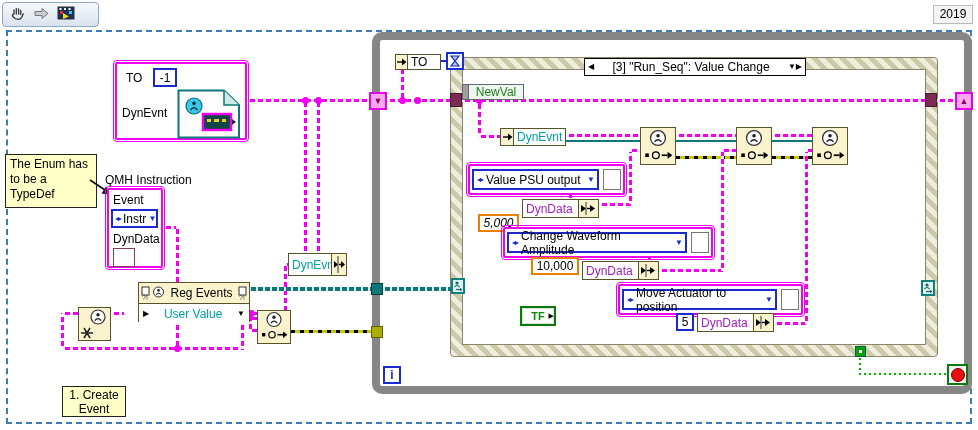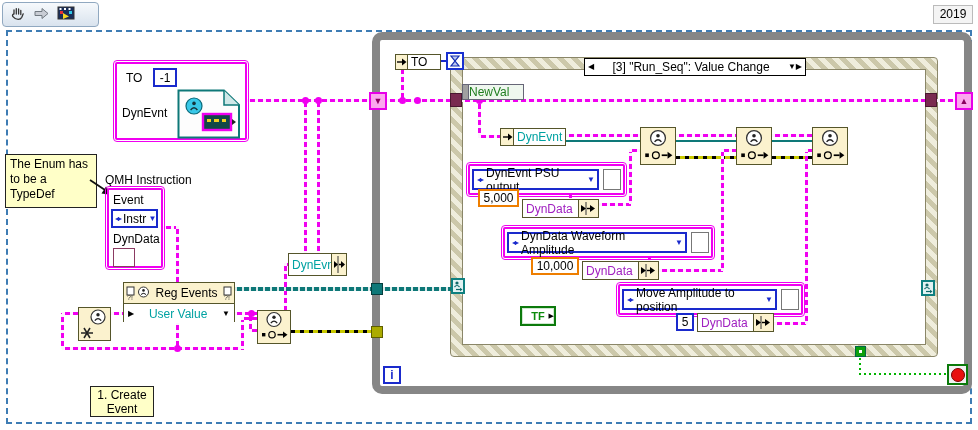--- a/index.html
+++ b/index.html
@@ -174,21 +174,21 @@
       <circle cx="19" cy="6.8" r="1.7" fill="#222"></circle>
       <path d="M15.8 12.6 Q19 8.6 22.2 12.6" fill="none" stroke="#222" stroke-width="1.3"></path>
       <g stroke="#222" stroke-width="1.5">
           <line x1="2" y1="25" x2="14" y2="25"></line>
           <line x1="5" y1="20" x2="11" y2="30"></line>
           <line x1="11" y1="20" x2="5" y2="30"></line>
         </g>
     </svg>
   </div>
 
-  <div class="lvnode" style="left:123px;top:282px;width:112px;height:40px;">
+  <div class="lvnode" style="left:138px;top:282px;width:112px;height:40px;">
     <div style="position:absolute;left:0;top:0;width:100%;height:20px;display:flex;align-items:center;padding:0 2px;box-sizing:border-box;gap:2px;">
       <svg width="9" height="15" viewBox="0 0 9 15">
           <rect x="1" y="1" width="7" height="8" fill="#fff" stroke="#333"></rect>
           <text x="1" y="14" font-size="7" fill="#333">?!</text>
         </svg>
       <svg width="13" height="14" viewBox="0 0 13 14">
           <circle cx="6.5" cy="6" r="5" fill="#fff" stroke="#333"></circle>
           <circle cx="6.5" cy="4.4" r="1.3" fill="#222"></circle>
           <path d="M4.2 8.6 Q6.5 5.8 8.8 8.6" fill="none" stroke="#222" stroke-width="1.1"></path>
         </svg>
@@ -222,21 +222,21 @@
     </div>
   <div class="cell ycell" style="left:331px;top:253px;width:16px;height:23px;padding:0;">
     <svg width="13" height="19" viewBox="0 0 13 19">
         <line x1="5" y1="1" x2="5" y2="18" stroke="#333"></line>
         <polygon points="1,6 5,9.5 1,13" fill="#000"></polygon>
         <line x1="6" y1="9.5" x2="8" y2="9.5" stroke="#000" stroke-width="1.4"></line>
         <polygon points="8,6 12,9.5 8,13" fill="#000"></polygon>
       </svg>
   </div>
 
-  <div class="steplabel" style="left:62px;top:386px;width:64px;height:31px;margin-left:28px;">1. Create Event</div>
+  <div class="steplabel" style="left:62px;top:386px;width:64px;height:31px;">1. Create Event</div>
 
   <div class="wire wm h" style="left:387px;top:99px;width:64px;"></div>
   <div class="wire wm h" style="left:462px;top:99px;width:464px;"></div>
   <div class="wire wm h" style="left:937px;top:99px;width:19px;"></div>
   <div class="wire wm v" style="left:401px;top:70px;height:31px;"></div>
   <div class="dot" style="left:399px;top:97px;"></div>
   <div class="dot" style="left:414px;top:97px;"></div>
   <div class="wire wb" style="left:441px;top:60px;width:6px;height:2px;"></div>
   <div class="wire wm v" style="left:478px;top:102px;height:34px;"></div>
   <div class="dot" style="left:476px;top:97px;"></div>
@@ -261,21 +261,21 @@
       <span>TO</span>
     </div>
   <div class="abs" style="left:446px;top:52px;width:18px;height:18px;background:#fff;border:2px solid #1830D0;box-sizing:border-box;z-index:6;">
     <svg width="14" height="14" viewBox="0 0 14 14">
         <path d="M3 2 H11 L3 12 H11 Z" fill="#B8C4F0" stroke="#102AB0" stroke-width="1.2"></path>
       </svg>
   </div>
 
   <div class="abs" style="left:462px;top:84px;width:62px;height:16px;background:#EFF7EF;border:1px solid #667;box-sizing:border-box;z-index:5;display:flex;align-items:center;">
     <span style="width:5px;height:100%;background:#A0A0A0;border-right:1px solid #667;"></span>
-    <span style="flex:1;text-align:left;color:#1E7D1E;">NewVal</span>
+    <span style="flex:1;text-align:center;color:#1E7D1E;">NewVal</span>
   </div>
 
   <div class="cell ycell" style="left:500px;top:128px;width:14px;height:18px;padding:0;">
     <svg width="11" height="10" viewBox="0 0 11 10">
         <line x1="1" y1="5" x2="6" y2="5" stroke="#000" stroke-width="1.4"></line>
         <polygon points="6,1.5 10.5,5 6,8.5" fill="#000"></polygon>
       </svg>
   </div>
   <div class="cell" style="left:513px;top:128px;width:53px;height:18px;color:#00A2A2;">
       <span>DynEvnt</span>
@@ -320,48 +320,48 @@
         <rect x="4" y="23" width="3.4" height="3.4" fill="#000"></rect>
         <circle cx="14" cy="24.7" r="3.2" fill="none" stroke="#000" stroke-width="1.2"></circle>
         <line x1="19.5" y1="24.7" x2="25" y2="24.7" stroke="#000" stroke-width="1.6"></line>
         <polygon points="25,21.5 29.5,24.7 25,27.9" fill="#000"></polygon>
       </svg>
   </div>
 
   <div class="mcluster" style="left:468px;top:164px;width:157px;height:31px;display:flex;align-items:center;gap:4px;padding:2px;">
     <div class="enumbox" style="flex:1;">
       <span class="glyphb">◂▸</span>
-      <span style="flex:1;">DynEvnt PSU output</span>
+      <span style="flex:1;">Value PSU output</span>
       <span class="glyphb">▼</span>
     </div>
     <div style="width:18px;height:21px;background:#fff;border:1px solid #777;box-sizing:border-box;"></div>
   </div>
   <div class="wire wm v" style="left:569px;top:195px;height:6px;"></div>
-  <div class="numc" style="left:478px;top:189px;width:41px;height:18px;">
+  <div class="numc" style="left:478px;top:214px;width:41px;height:18px;font-style:italic;">
       <span>5,000</span>
     </div>
   <div class="cell" style="left:522px;top:199px;width:57px;height:19px;color:#A020C0;">
       <span>DynData</span>
     </div>
   <div class="cell ycell" style="left:578px;top:199px;width:21px;height:19px;padding:0;">
     <svg width="17" height="15" viewBox="0 0 17 15">
         <line x1="6" y1="1" x2="6" y2="14" stroke="#333"></line>
         <polygon points="1,4 6,7.5 1,11" fill="#000"></polygon>
         <line x1="7" y1="7.5" x2="10" y2="7.5" stroke="#000" stroke-width="1.4"></line>
         <polygon points="10,4 15,7.5 10,11" fill="#000"></polygon>
       </svg>
   </div>
   <div class="wire wm h" style="left:599px;top:203px;width:32px;"></div>
   <div class="wire wm v" style="left:629px;top:151px;height:53px;"></div>
   <div class="wire wm h" style="left:629px;top:149px;width:11px;"></div>
 
   <div class="mcluster" style="left:503px;top:227px;width:210px;height:31px;display:flex;align-items:center;gap:4px;padding:2px;">
     <div class="enumbox" style="flex:1;">
       <span class="glyphb">◂▸</span>
-      <span style="flex:1;">DynData Waveform Amplitude</span>
+      <span style="flex:1;">Change Waveform Amplitude</span>
       <span class="glyphb">▼</span>
     </div>
     <div style="width:18px;height:21px;background:#fff;border:1px solid #777;box-sizing:border-box;"></div>
   </div>
   <div class="wire wm v" style="left:648px;top:258px;height:5px;"></div>
   <div class="numc" style="left:531px;top:257px;width:48px;height:18px;">
       <span>10,000</span>
     </div>
   <div class="cell" style="left:582px;top:261px;width:57px;height:19px;color:#A020C0;">
       <span>DynData</span>
@@ -374,21 +374,21 @@
         <polygon points="10,4 15,7.5 10,11" fill="#000"></polygon>
       </svg>
   </div>
   <div class="wire wm h" style="left:659px;top:269px;width:64px;"></div>
   <div class="wire wm v" style="left:721px;top:151px;height:120px;"></div>
   <div class="wire wm h" style="left:721px;top:149px;width:16px;"></div>
 
   <div class="mcluster" style="left:618px;top:284px;width:185px;height:31px;display:flex;align-items:center;gap:4px;padding:2px;">
     <div class="enumbox" style="flex:1;">
       <span class="glyphb">◂▸</span>
-      <span style="flex:1;">Move Amplitude to position</span>
+      <span style="flex:1;">Move Actuator to position</span>
       <span class="glyphb">▼</span>
     </div>
     <div style="width:18px;height:21px;background:#fff;border:1px solid #777;box-sizing:border-box;"></div>
   </div>
   <div class="wire wm v" style="left:748px;top:314px;height:4px;"></div>
   <div class="numc numb" style="left:676px;top:313px;width:18px;height:18px;">
       <span>5</span>
     </div>
   <div class="cell" style="left:697px;top:313px;width:57px;height:19px;color:#A020C0;">
       <span>DynData</span>

